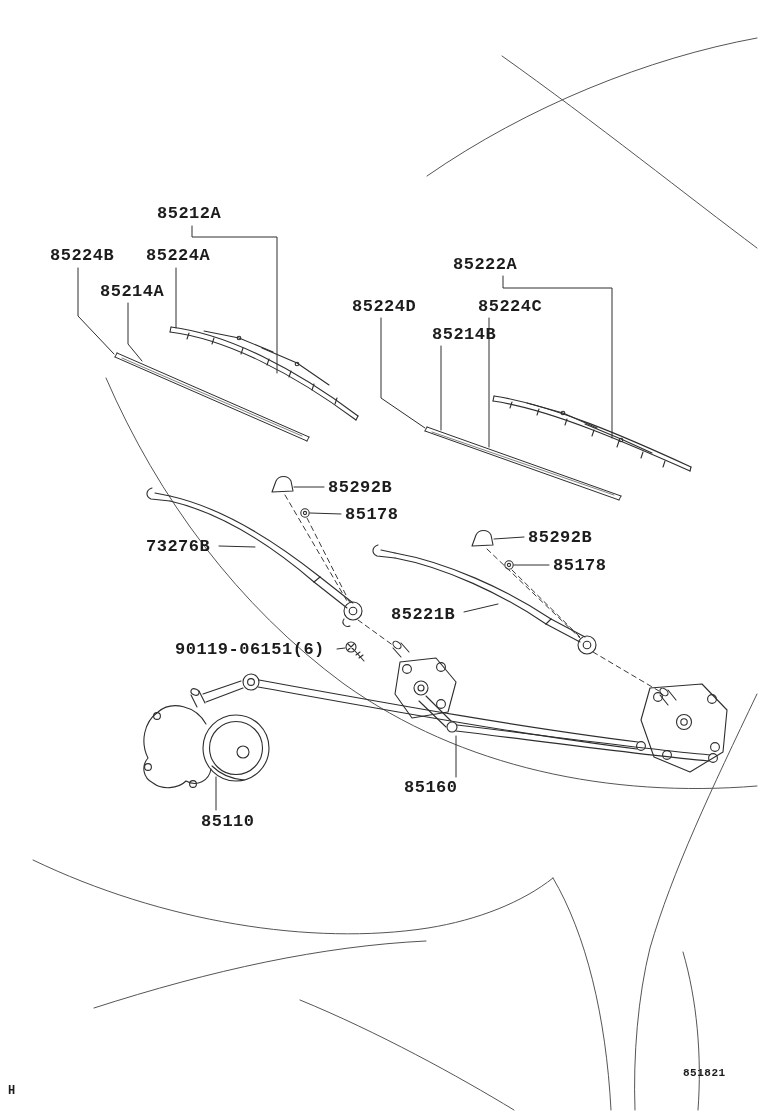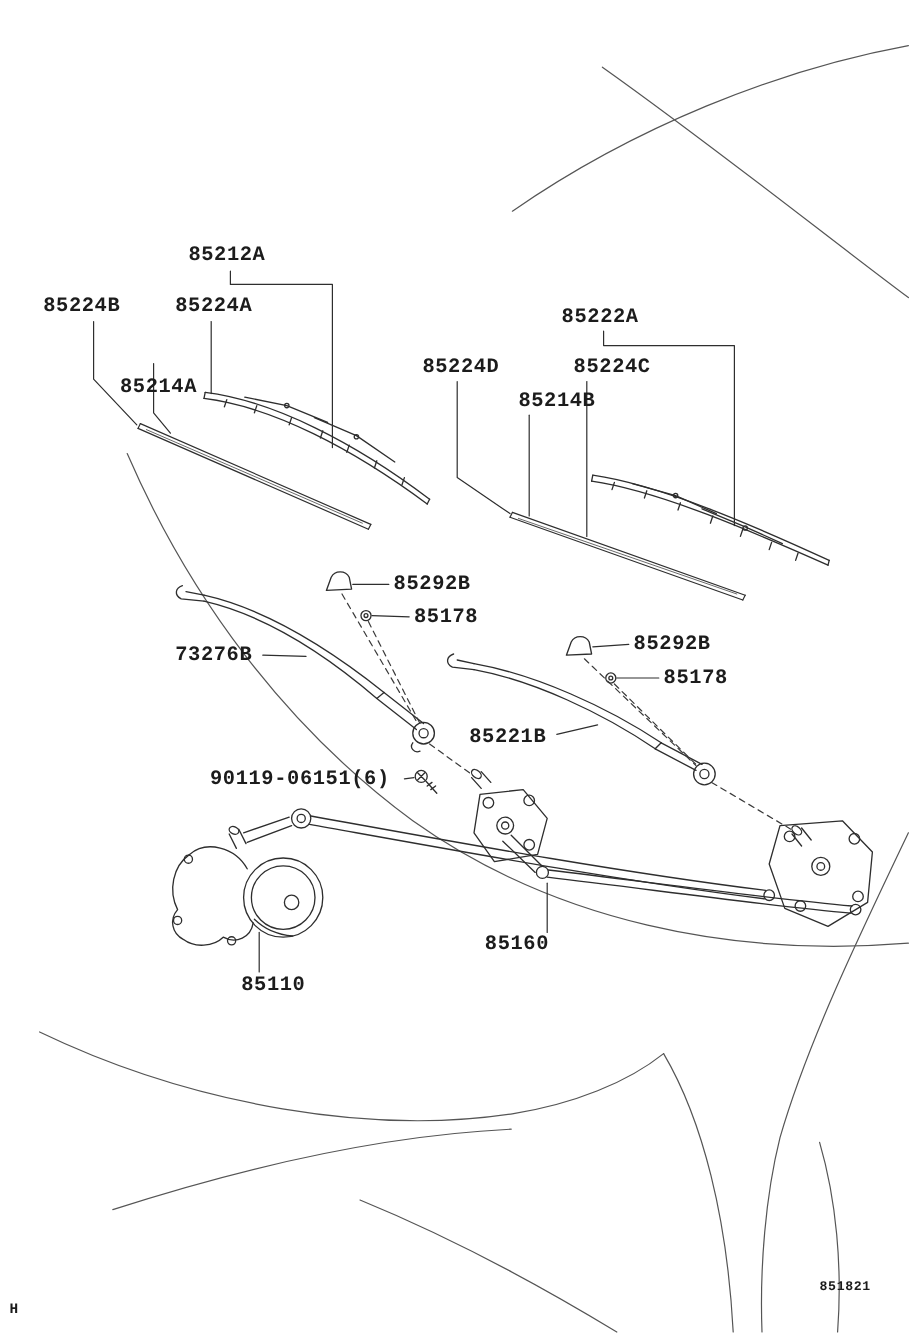--- a/index.html
+++ b/index.html
@@ -215,25 +215,25 @@
         <path d="M549 565 L 514 565"></path>
         <path d="M464 612 L 498 604"></path>
         <path d="M337 649 L 345 648"></path>
         <path d="M456 777 L 456 736"></path>
         <path d="M216 810 L 216 777"></path>
       </g>
     </g>
   </svg>
 
   <div class="callout" style="left:157px; top:205px;">85212A</div>
-  <div class="callout" style="left:36px;  top:247px;font-family:Liberation Mono, monospace;">85224B</div>
+  <div class="callout" style="left:50px;  top:247px;font-family:Liberation Mono, monospace;">85224B</div>
   <div class="callout" style="left:146px; top:247px;">85224A</div>
-  <div class="callout" style="left:100px; top:283px;margin-top:32px;">85214A</div>
-
-  <div class="callout" style="left:468px; top:256px;">85222A</div>
+  <div class="callout" style="left:100px; top:283px;">85214A</div>
+
+  <div class="callout" style="left:453px; top:256px;">85222A</div>
   <div class="callout" style="left:352px; top:298px;">85224D</div>
   <div class="callout" style="left:454px; top:298px;margin-left:24px;">85224C</div>
   <div class="callout" style="left:432px; top:326px;">85214B</div>
 
   <div class="callout" style="left:328px; top:479px;">85292B</div>
   <div class="callout" style="left:345px; top:506px;">85178</div>
   <div class="callout" style="left:146px; top:538px;">73276B</div>
 
   <div class="callout" style="left:528px; top:529px;">85292B</div>
   <div class="callout" style="left:553px; top:557px;">85178</div>

